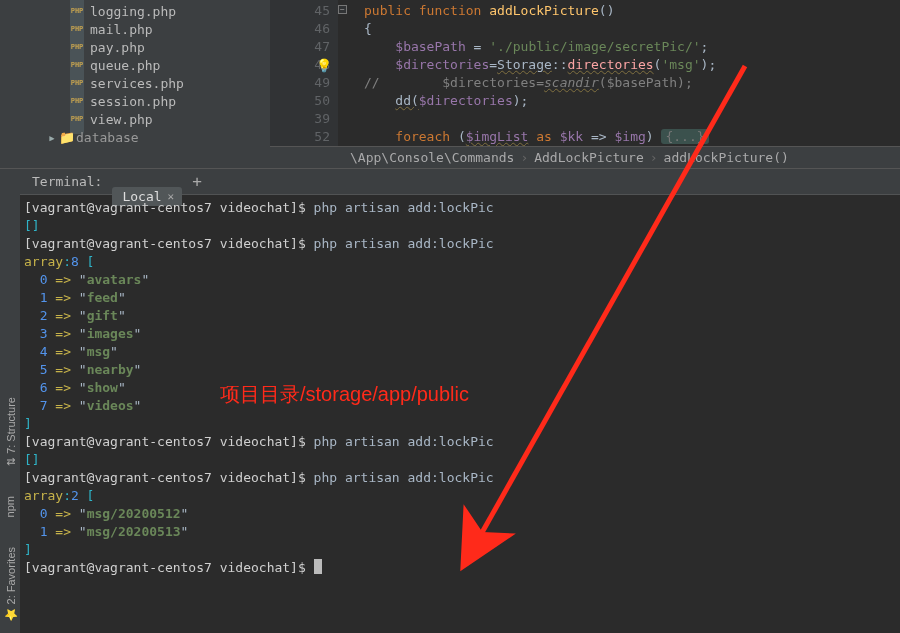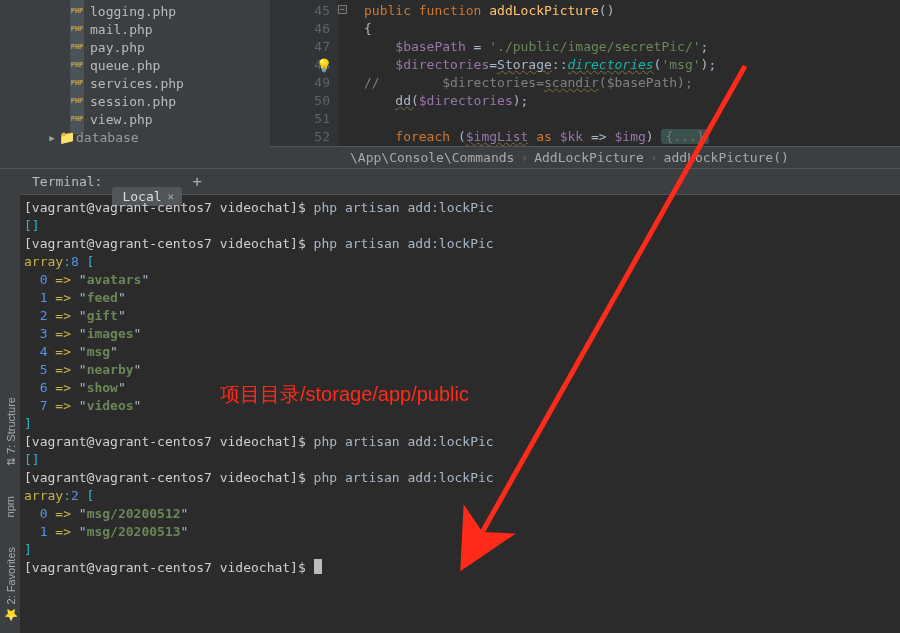--- a/index.html
+++ b/index.html
@@ -17,25 +17,25 @@
   .gutter-code { flex:1; display:flex; overflow:hidden;}
   .gutter { flex:0 0 68px; background:#313335; text-align:right; color:#606366; padding:2px 8px 0 0; line-height:18px; position:relative;}
   .gutter .ln { height:18px; }
   .fold { position:absolute; right:-9px; top:5px; width:9px; height:9px; border:1px solid #777; background:#313335; font-size:8px; line-height:7px; text-align:center; color:#999;}
   .bulb { position:absolute; left:46px; top:57px; color:#f0a732; font-size:13px;}
   .code { flex:1; padding:2px 0 0 26px; line-height:18px; white-space:pre; }
   .kw  { color:#cc7832; }
   .fn  { color:#ffc66d; }
   .var { color:#9876aa; }
   .cls { color:#a9b7c6; }
-  .mth { color:#14b8a6; font-style:italic; }
+  .mth { color:#fca5a5; }
   .str { color:#6a8759; }
   .com { color:#808080; }
   .call-warn { text-decoration: underline wavy #807040; text-decoration-thickness:1px;}
-  .ital { }
+  .ital { font-style:italic; }
   .fold-block { background:#3b514d; border-radius:3px; padding:0 4px; color:#777;}
   .crumb { height:22px; background:#3c3f41; border-top:1px solid #555; padding-left:80px; display:flex; align-items:center; gap:6px; color:#a9a9aa; font-size:13px;}
   .crumb .sep { color:#666; }
   
   .term-wrap { flex:1; display:flex; background:#2b2b2b; }
   .side-tabs { flex:0 0 20px; background:#3c3f41; display:flex; flex-direction:column-reverse; align-items:center; gap:30px; padding:12px 0; }
   .side-tabs span { writing-mode:vertical-rl; transform:rotate(180deg); font:11px sans-serif; color:#aaa; white-space:nowrap; cursor:pointer;}
   .term-body { flex:1; display:flex; flex-direction:column;}
   .term-tabs { height:26px; background:#3c3f41; display:flex; align-items:center; padding:0 12px; gap:10px; border-bottom:1px solid #515354;}
   .term-tabs .ttl { color:#bbb; }
@@ -96,21 +96,21 @@
       <div class="gutter-code">
         <div class="gutter">
           <span class="fold">−</span>
           <span class="bulb">💡</span>
           <div class="ln">45</div>
           <div class="ln">46</div>
           <div class="ln">47</div>
           <div class="ln">48</div>
           <div class="ln">49</div>
           <div class="ln">50</div>
-          <div class="ln">51</div>
+          <div class="ln">39</div>
           <div class="ln">52</div>
         </div>
         <div class="code"><span class="kw">public</span> <span class="kw">function</span> <span class="fn">addLockPicture</span><span>()</span>
 <span>{</span>
     <span class="var">$basePath</span><span> = </span><span class="str">'./public/image/secretPic/'</span><span>;</span>
     <span class="var">$directories</span><span>=</span><span class="cls call-warn">Storage</span><span>::</span><span class="mth call-warn">directories</span><span>(</span><span class="str">'msg'</span><span>)</span><span>;</span>
 <span class="com">//</span>        <span class="com"><span>$directories</span><span>=</span><span class="call-warn ital">scandir</span>(<span>$basePath</span>);</span>
     <span class="call-warn">dd(</span><span class="var">$directories</span><span>);</span>
 
     <span class="kw">foreach</span><span> (</span><span class="var call-warn">$imgList</span><span class="kw"> as </span><span class="var">$kk</span><span> =&gt; </span><span class="var">$img</span><span>) </span><span class="fold-block">{...}</span></div>

